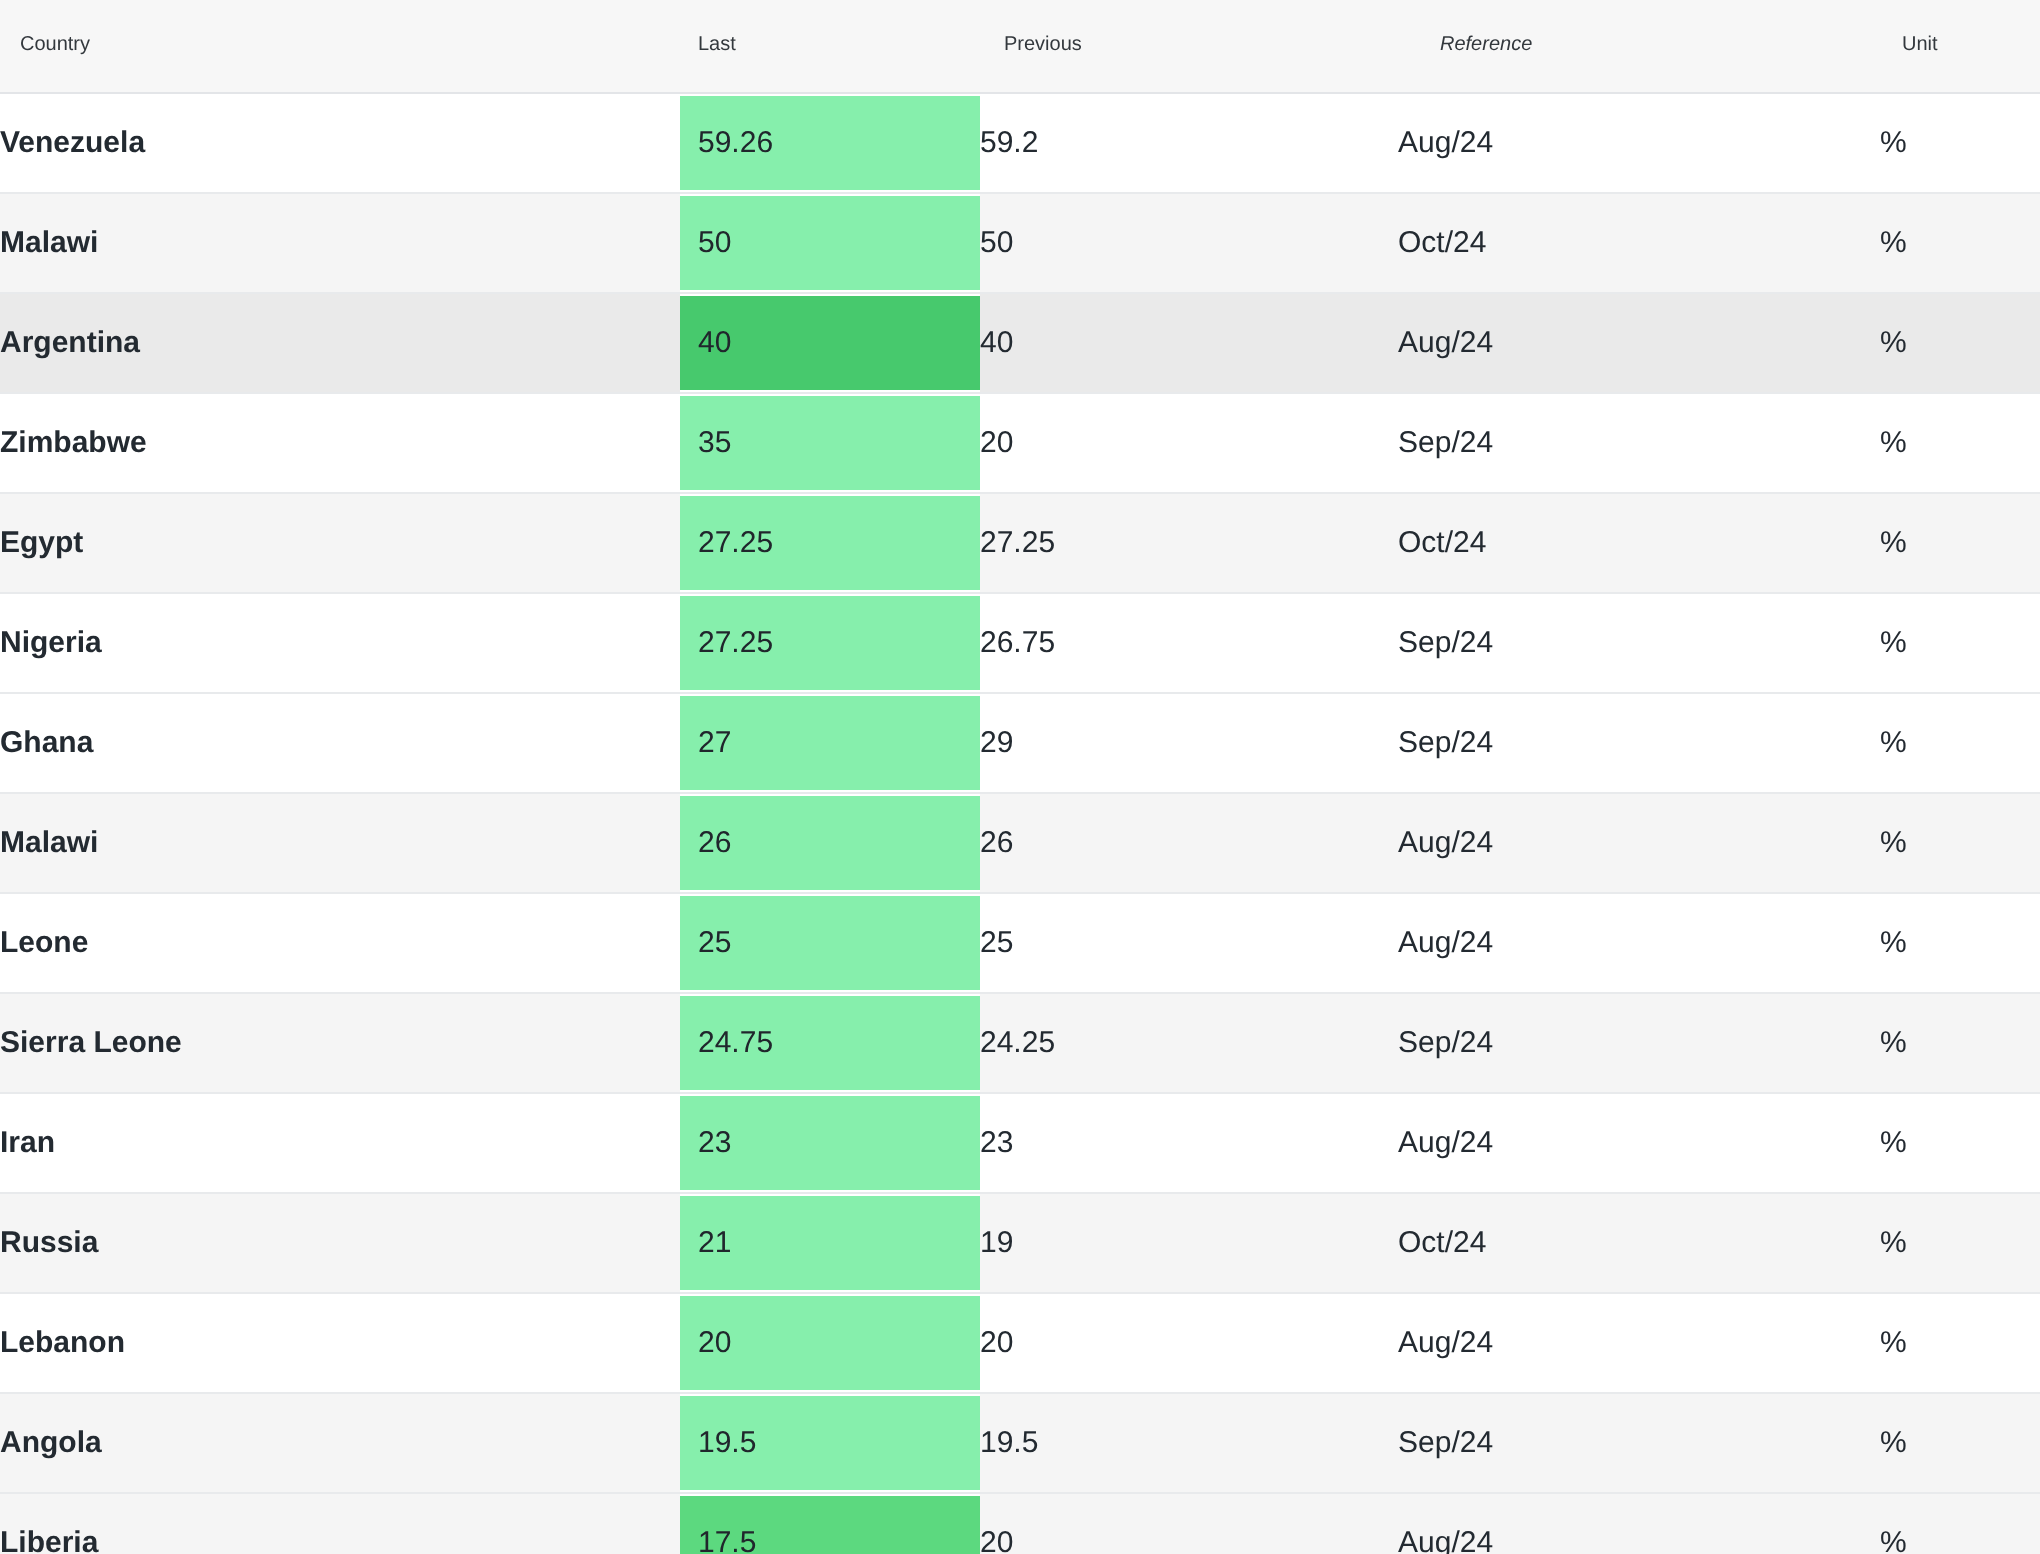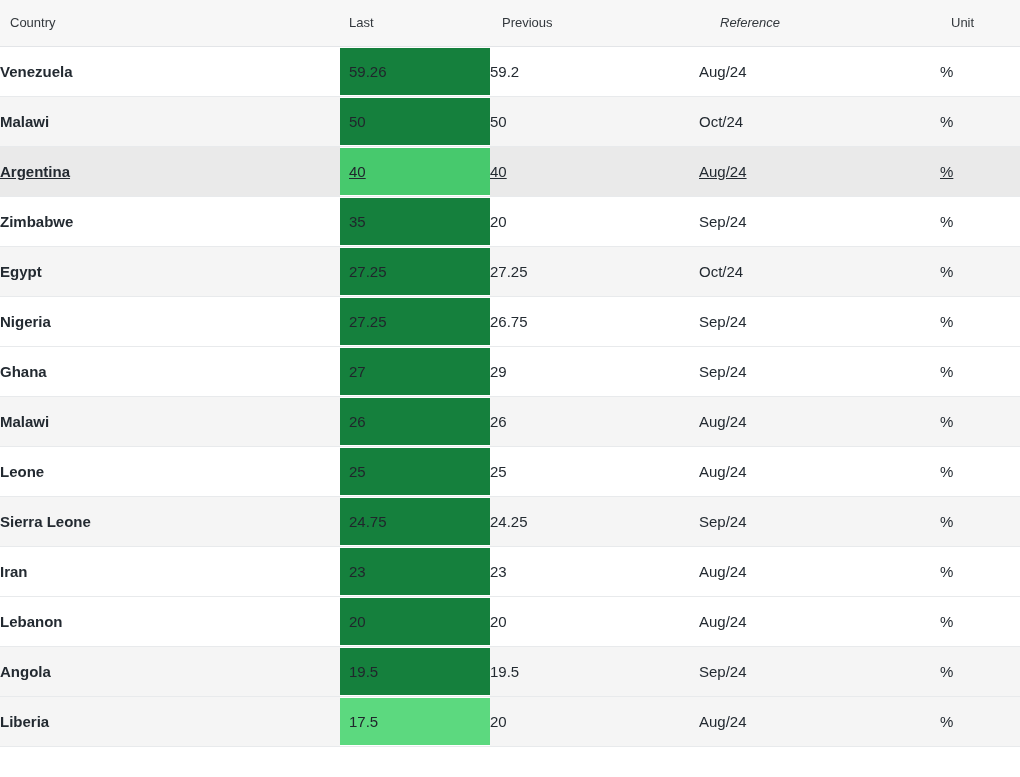--- a/index.html
+++ b/index.html
@@ -26,21 +26,21 @@
   col.c-country   { width: 340px; }
   col.c-last      { width: 150px; }
   col.c-previous  { width: 209px; }
   col.c-reference { width: 241px; }
   col.c-unit      { width: 80px;  }
 
   
   #market-table thead th {
     background: #f7f7f7;
     font-weight: 400;
-    font-size: 13px;
+    font-size: 10px;
     color: #33383d;
     text-align: left;
     height: 46px;
     padding: 0 0 0 10px;
     vertical-align: middle;
     border-bottom: 1px solid #e3e5e8;
     box-sizing: border-box;
     white-space: nowrap;
   }
   #market-table thead th.th-last     { padding-left: 9px; }
@@ -59,39 +59,39 @@
     border-bottom: 1px solid #e8eaec;
     box-sizing: border-box;
     white-space: nowrap;
     font-size: 15px;
     color: #232a31;
   }
 
   
   tr.row-white  td { background: #ffffff; margin-top: 17px; }
   tr.row-grey   td { background: #f5f5f5; }
-  tr.row-hover  td { background: #eaeaea; text-decoration: underline; }
+  tr.row-hover  td { background: #eaeaea; }
 
   
   td.cell-country {
     font-weight: bold;
     padding-left: 10px;
     color: #1d242b;
   }
   td.cell-last {
     padding: 0;
     background: transparent !important;
   }
   .last-chip {
     display: flex;
     align-items: center;
     height: 47px;
     margin: 1px 0;
     padding-left: 9px;
-    background: #15803d;
+    background: #86efac;
     color: #20262c;
     box-sizing: border-box;
   }
   .last-chip.shade-dark  { background: #47c96d; }
   .last-chip.shade-light { background: #5cd97f; }
 
   td.cell-previous  { padding-left: 12px; color: #232a31; }
   td.cell-reference { padding-left: 21px; color: #232a31; }
   td.cell-unit      { padding-left: 11px; color: #232a31; }
 </style>
@@ -208,20 +208,29 @@
       </tr>
       <tr class="row-white">
         <td class="cell-country">Iran</td>
         <td class="cell-last">
           <div class="last-chip ">23</div>
         </td>
         <td class="cell-previous">23</td>
         <td class="cell-reference">Aug/24</td>
         <td class="cell-unit">%</td>
       </tr>
+      <tr class="row-grey">
+        <td class="cell-country">Russia</td>
+        <td class="cell-last">
+          <div class="last-chip ">21</div>
+        </td>
+        <td class="cell-previous">19</td>
+        <td class="cell-reference">Oct/24</td>
+        <td class="cell-unit">%</td>
+      </tr>
       <tr class="row-white">
         <td class="cell-country">Lebanon</td>
         <td class="cell-last">
           <div class="last-chip ">20</div>
         </td>
         <td class="cell-previous">20</td>
         <td class="cell-reference">Aug/24</td>
         <td class="cell-unit">%</td>
       </tr>
       <tr class="row-grey">

